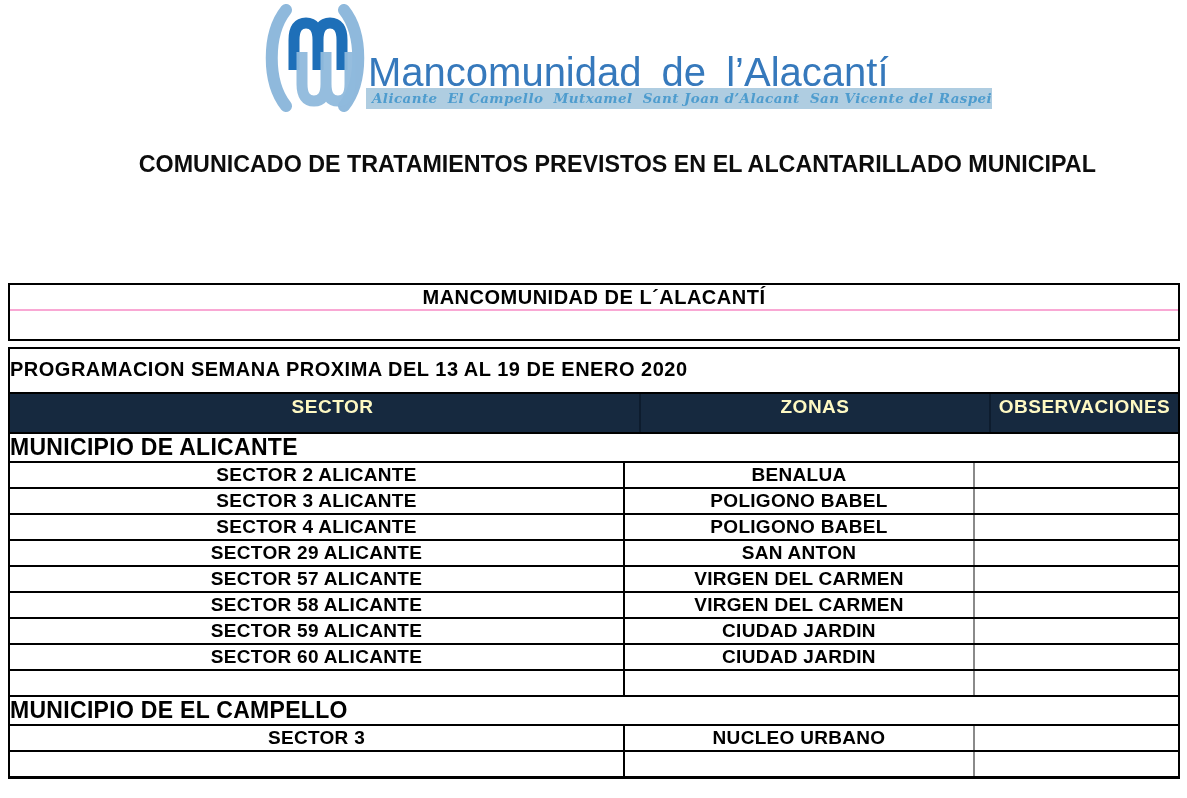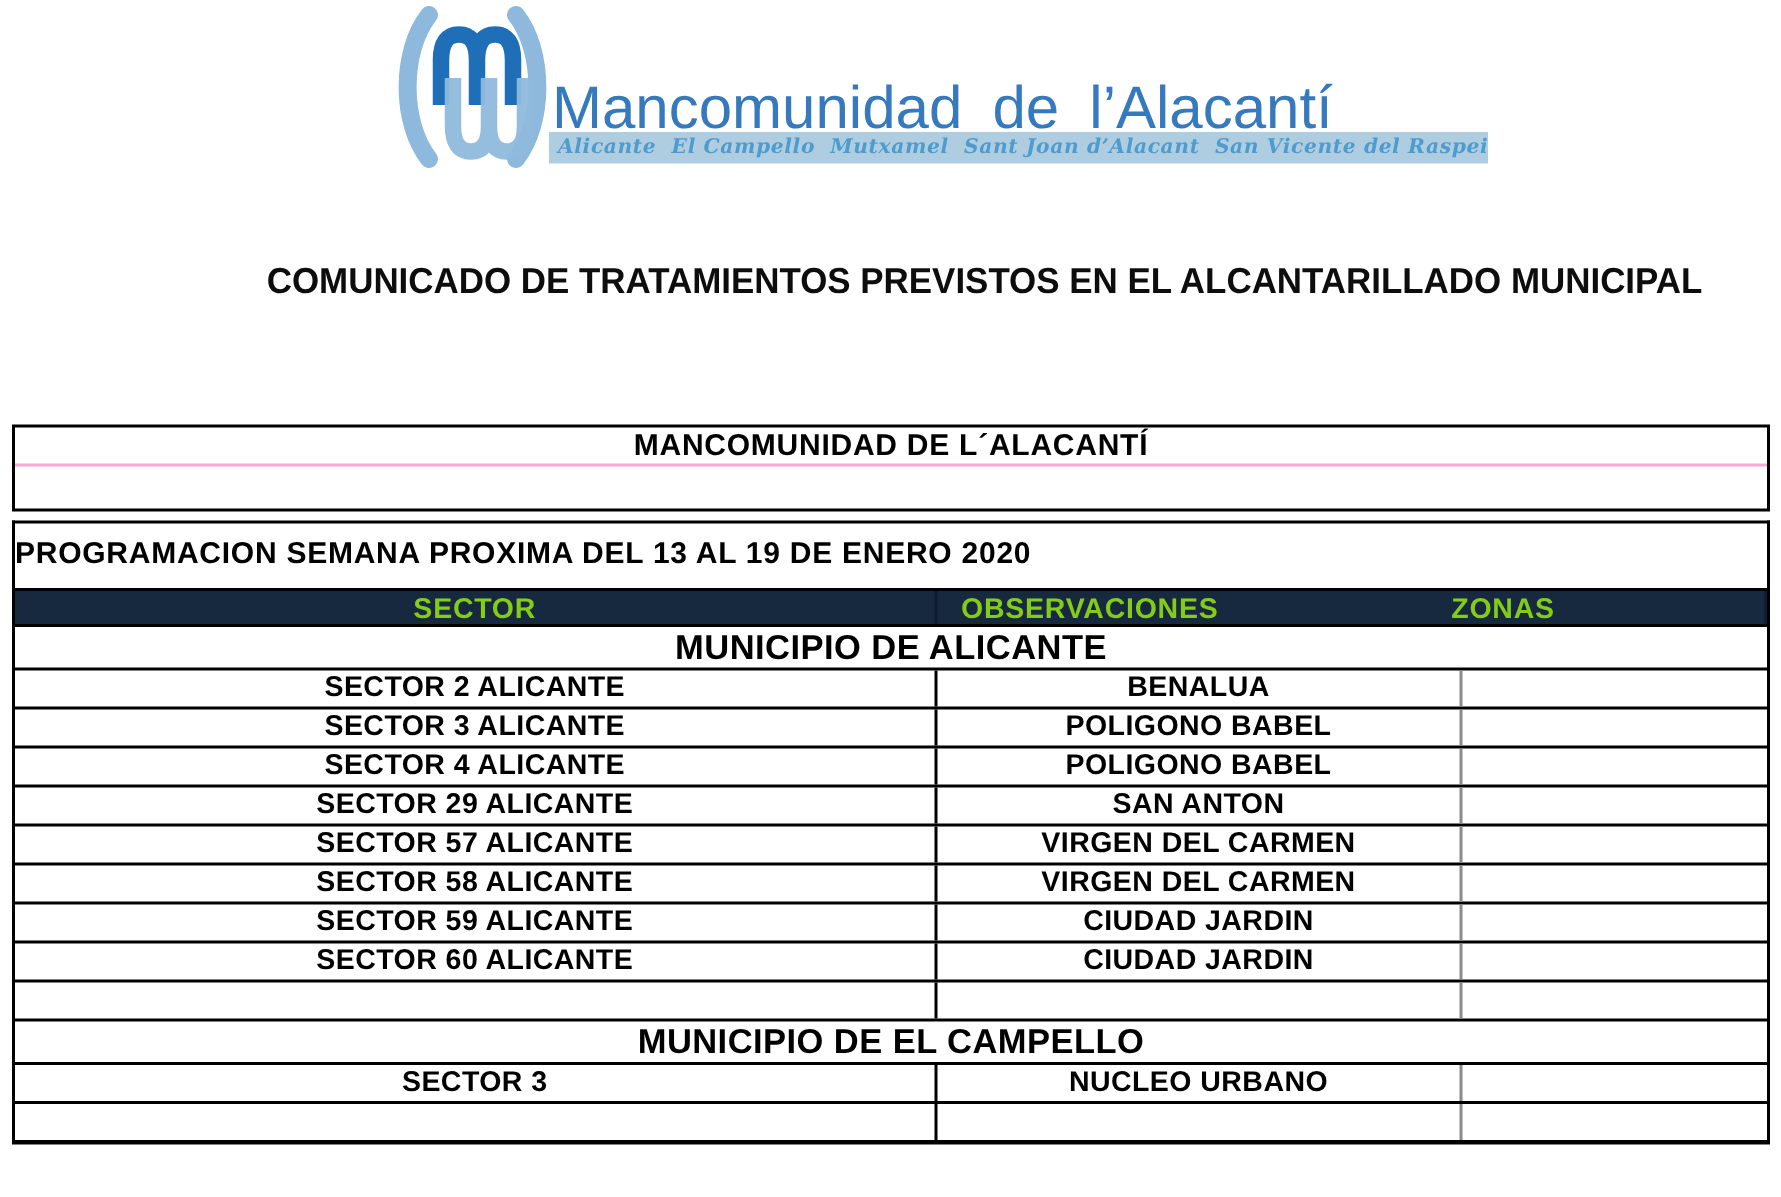--- a/index.html
+++ b/index.html
@@ -26,47 +26,46 @@
   .brand-band{
     position:absolute;left:366px;top:88px;width:626px;height:21px;
     background:var(--band-bg);z-index:1;
     font-family:"DejaVu Serif",serif;font-style:italic;font-weight:bold;
     font-size:13.5px;line-height:21px;color:var(--band-text);
     padding-left:6px;letter-spacing:0.4px;white-space:pre;overflow:hidden;
   }
 
   
   .doc-title{
-    position:absolute;top:150px;left:60px;width:1090px;
-    text-align:right;font-size:24px;font-weight:bold;color:#0d0d0d;
+    position:absolute;top:150px;left:72px;width:1090px;
+    text-align:center;font-size:24px;font-weight:bold;color:#0d0d0d;
     white-space:nowrap;
-    margin-top:24px;
   }
   .cond{display:inline-block;transform:scaleX(0.97);transform-origin:center;}
 
   
   .sheet{position:absolute;left:8px;top:283px;width:1172px;}
   .box1{border:2px solid #000;}
   .box2{border:2px solid #000;border-bottom:none;}
   .gap{height:6px;}
 
   .row{position:relative;width:100%;}
   .row.org{height:26px;line-height:24px;border-bottom:2px solid #f9a8d4;
     text-align:center;font-weight:bold;font-size:20px;letter-spacing:0.5px;}
   .row.blank1{height:28px;}
   .row.week{height:45px;line-height:40px;text-align:left;font-weight:bold;
     font-size:20px;letter-spacing:0.5px;border-bottom:2px solid #000;}
 
-  .row.head{height:24px;background:var(--header-navy);display:flex;
-    border-bottom:2px solid #000;color:#84cc16;font-weight:bold;font-size:19px;}
+  .row.head{height:40px;background:var(--header-navy);display:flex;
+    border-bottom:2px solid #000;color:#fef9c3;font-weight:bold;font-size:19px;padding-left:16px;}
   .row.head .c{line-height:26px;text-align:center;letter-spacing:0.5px;}
   .row.head .c1{border-right:2px solid #0d1c2e;}
   .row.head .c2{border-right:2px solid #0d1c2e;}
 
-  .row.muni{height:29px;line-height:27px;text-align:center;font-weight:bold;
+  .row.muni{height:29px;line-height:27px;font-weight:bold;
     font-size:23px;border-bottom:2px solid #000;letter-spacing:0.3px;}
 
   .row.data{height:26px;display:flex;border-bottom:2px solid #000;
     font-weight:bold;font-size:19px;}
   .row.data .c{line-height:24px;text-align:center;letter-spacing:0.3px;}
   .c1{width:615px;}
   .c2{width:350px;}
   .c3{flex:1;}
   .row.data .c1{border-right:2px solid #000;}
   .row.data .c2{border-right:2px solid #8a8a8a;}
@@ -95,22 +94,22 @@
   <div class="sheet">
     <div class="box1">
       <div class="row org">MANCOMUNIDAD DE L´ALACANTÍ</div>
       <div class="row blank1"></div>
     </div>
     <div class="gap"></div>
     <div class="box2">
       <div class="row week">PROGRAMACION SEMANA PROXIMA DEL 13 AL 19 DE ENERO 2020</div>
       <div class="row head">
         <div class="c c1">SECTOR</div>
+        <div class="c c2">ZONAS</div>
         <div class="c c3">OBSERVACIONES</div>
-        <div class="c c2">ZONAS</div>
       </div>
       <div id="tbody">
           <div class="row muni">MUNICIPIO DE ALICANTE</div>
           <div class="row data">
             <div class="c c1">SECTOR 2 ALICANTE</div>
             <div class="c c2">BENALUA</div>
             <div class="c c3"></div>
           </div>
           <div class="row data">
             <div class="c c1">SECTOR 3 ALICANTE</div>

